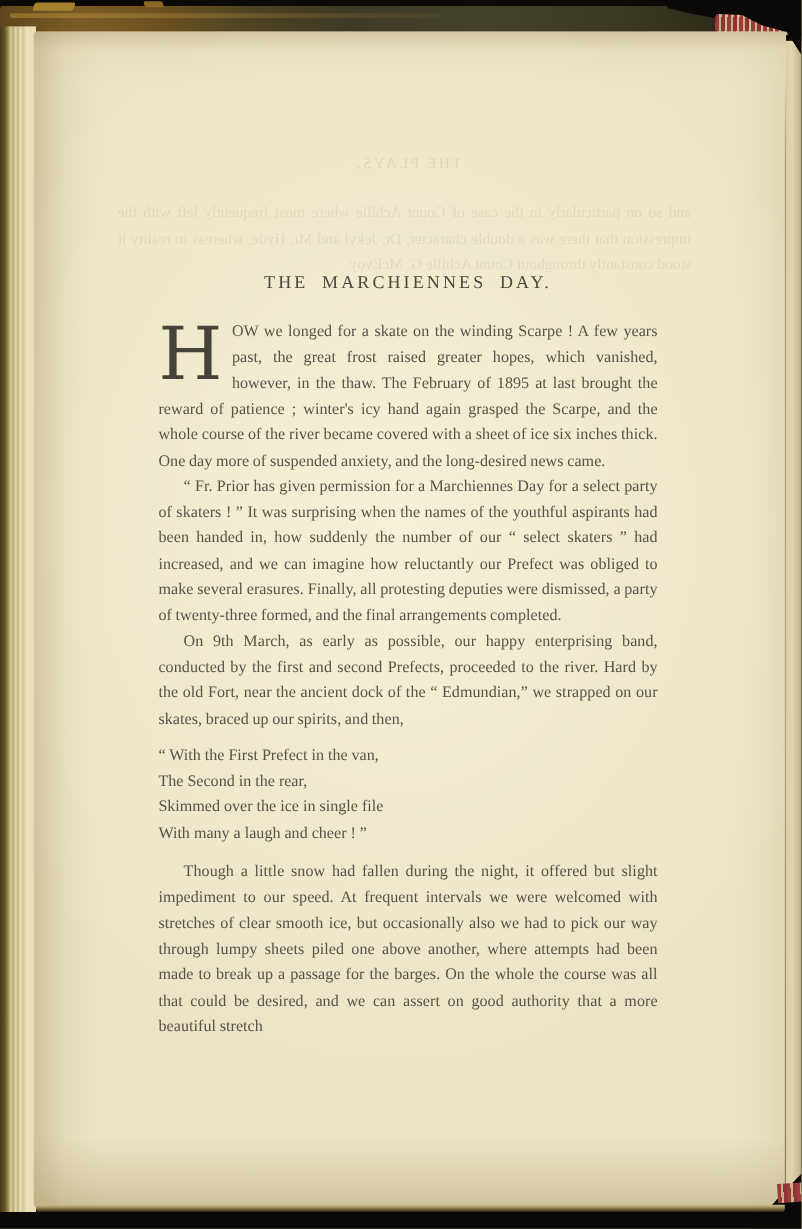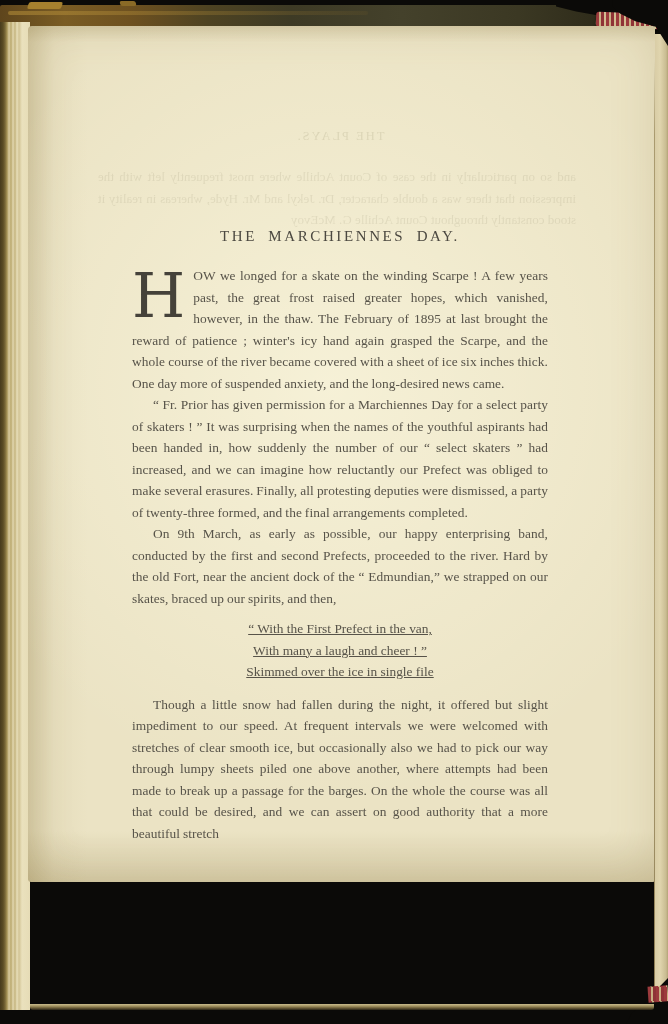--- a/index.html
+++ b/index.html
@@ -49,21 +49,21 @@
     transform: rotate(-4deg);
   }
   .page-stack-left {
     position: absolute; left: 0; top: 22px; width: 30px; height: 988px;
     background: linear-gradient(90deg,
       #473b1c 0, #5a4c24 3px, #776636 5px, #a59355 7px,
       #d8cba0 9px, #baa96e 11px, #e2d7b0 13px, #c4b47e 15px,
       #e8dfba 17px, #d2c495 19px, #eae1bd 22px, #e6dcb6 30px);
   }
   .page {
-    position: absolute; left: 28px; top: 26px; width: 627px; height: 856px;
+    position: absolute; left: 28px; top: 26px; width: 627px; height: 980px;
     background:
       radial-gradient(ellipse 90% 70% at 48% 42%, rgba(255,252,230,0.55), rgba(255,252,230,0) 70%),
       linear-gradient(90deg, rgba(140,120,60,0.22) 0, rgba(140,120,60,0.05) 26px, rgba(140,120,60,0) 60px),
       linear-gradient(180deg, rgba(130,110,55,0.18) 0, rgba(130,110,55,0) 16px),
       linear-gradient(180deg, rgba(130,110,55,0) 94%, rgba(130,110,55,0.20) 100%),
       #ebe3c4;
     border-radius: 4px 2px 2px 3px;
     box-shadow: inset 0 0 46px rgba(125,105,50,0.18);
   }
   .right-sliver {
@@ -118,22 +118,20 @@
     float: left;
     font-size: 61px;
     line-height: 56px;
     height: 60px;
     padding: 3px 8px 0 0;
     color: #45423a;
     font-family: "DejaVu Serif", "Liberation Serif", serif;
   }
   .verse-block {
     margin: 9px 0 11px 0;
-    text-align: center;
-    text-decoration: underline;
   }
   .verse-line {
     font-size: 13.4px;
     line-height: 21.5px;
     color: #575349;
   }
 
   
   .ghost-header {
     position: absolute; left: 104px; top: 103px; width: 416px;
@@ -180,22 +178,23 @@
     <p class="body-par">
       <span class="drop-cap">H</span><span>OW we longed for a skate on the winding Scarpe !  A few years past, the great frost raised greater hopes, which vanished, however, in the thaw.  The February of 1895 at last brought the reward of patience ; winter's icy hand again grasped the Scarpe, and the whole course of the river became covered with a sheet of ice six inches thick.  One day more of suspended anxiety, and the long-desired news came.</span>
     </p>
 
     <p class="body-par indented">“ Fr. Prior has given permission for a Marchiennes Day for a select party of skaters ! ”  It was surprising when the names of the youthful aspirants had been handed in, how suddenly the number of our “ select skaters ” had increased, and we can imagine how reluctantly our Prefect was obliged to make several erasures. Finally, all protesting deputies were dismissed, a party of twenty-three formed, and the final arrangements completed.</p>
 
     <p class="body-par indented">On 9th March, as early as possible, our happy enterprising band, conducted by the first and second Prefects, proceeded to the river.  Hard by the old Fort, near the ancient dock of the “ Edmundian,” we strapped on our skates, braced up our spirits, and then,</p>
 
     <div class="verse-block">
       <div class="verse-line">“ With the First Prefect in the van,</div>
+      <div class="verse-line">The Second in the rear,</div>
+      <div class="verse-line">Skimmed over the ice in single file</div>
       <div class="verse-line">With many a laugh and cheer ! ”</div>
-      <div class="verse-line">Skimmed over the ice in single file</div>
     </div>
 
 
     <p class="body-par indented">Though a little snow had fallen during the night, it offered but slight impediment to our speed.  At frequent intervals we were welcomed with stretches of clear smooth ice, but occasionally also we had to pick our way through lumpy sheets piled one above another, where attempts had been made to break up a passage for the barges.  On the whole the course was all that could be desired, and we can assert on good authority that a more beautiful stretch</p>
 
   </div>
 </div>
 
 <div class="right-sliver"></div>
 <div class="crease-line"></div>

